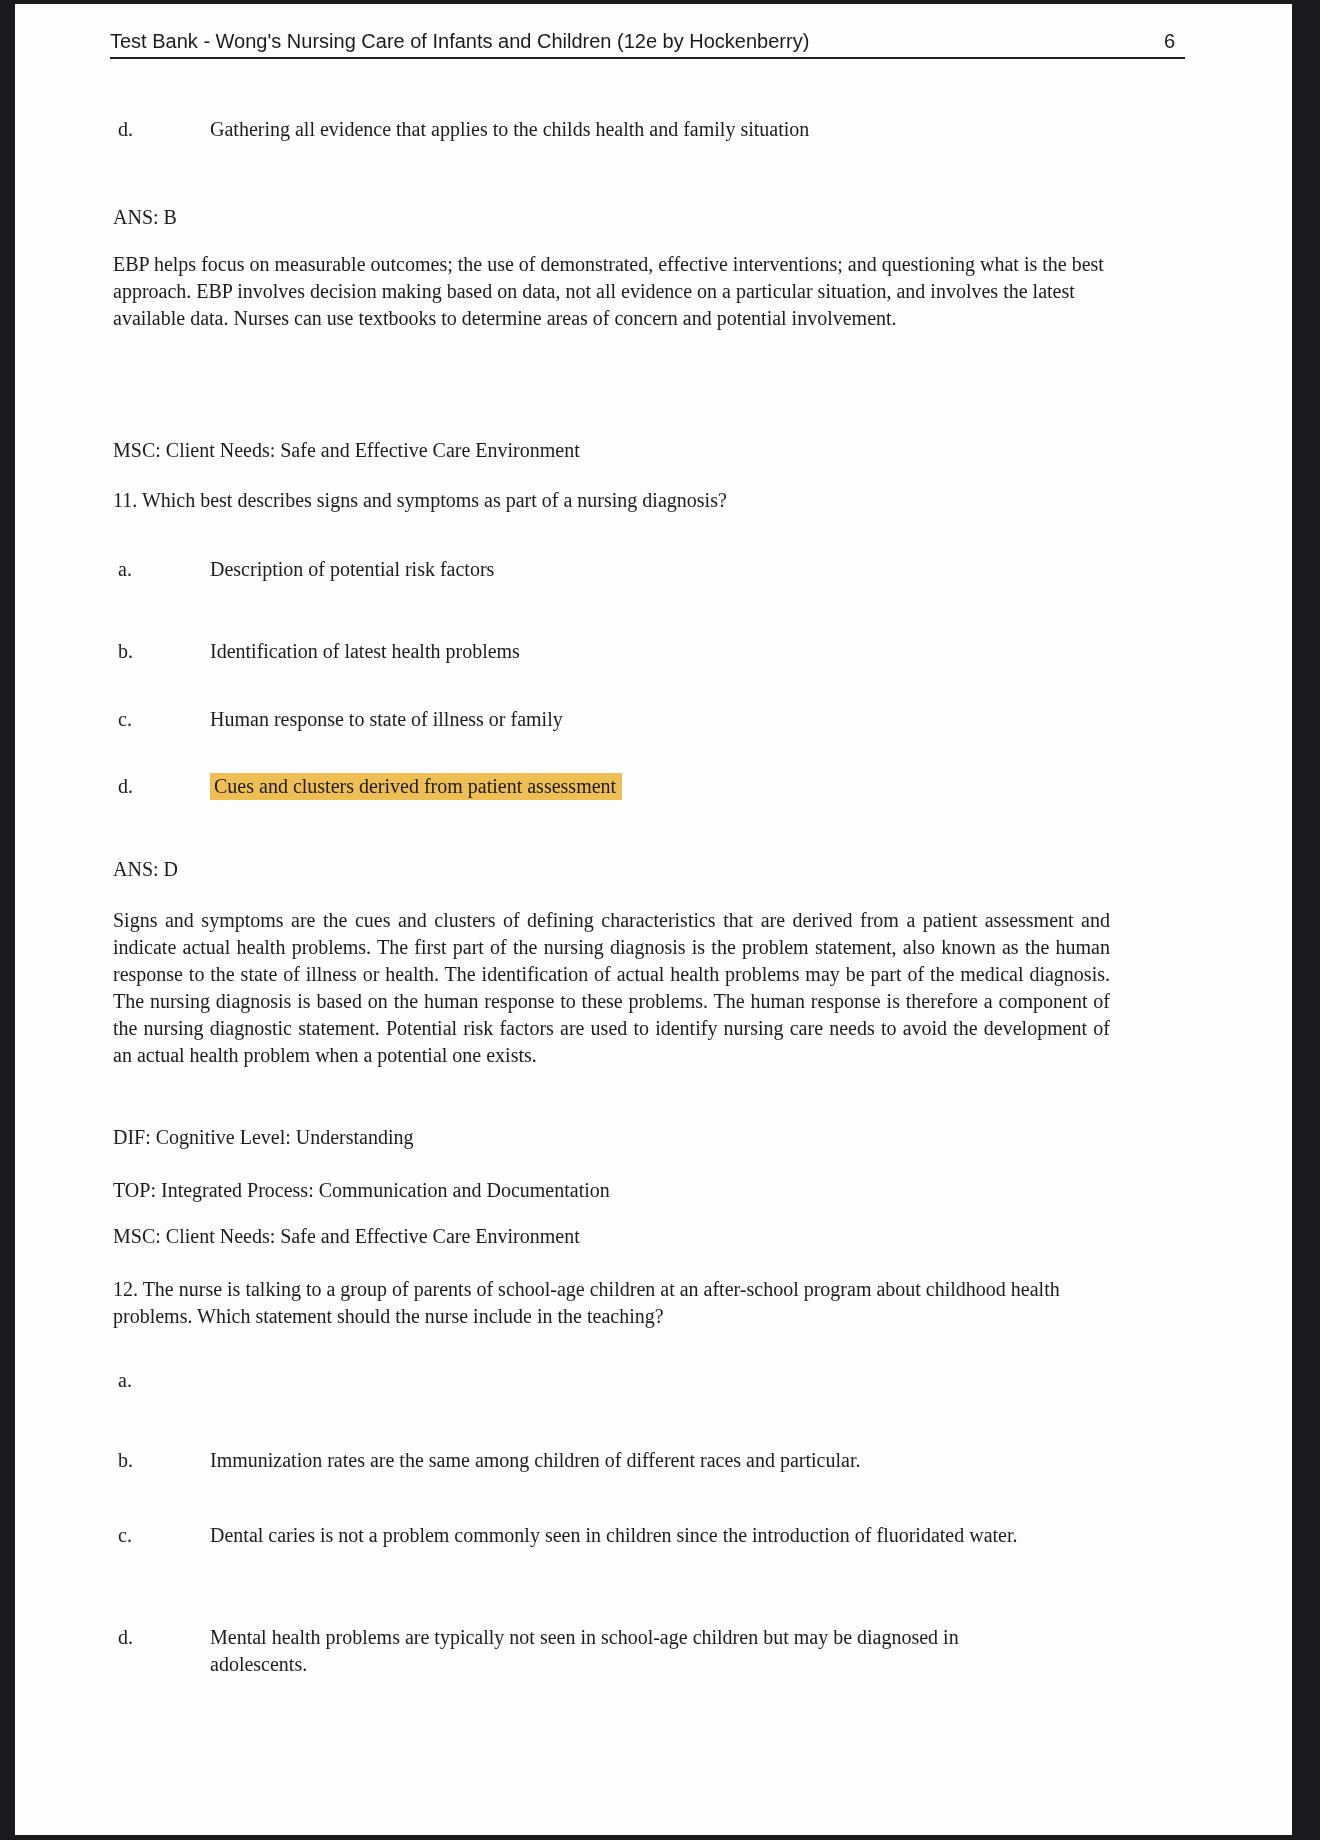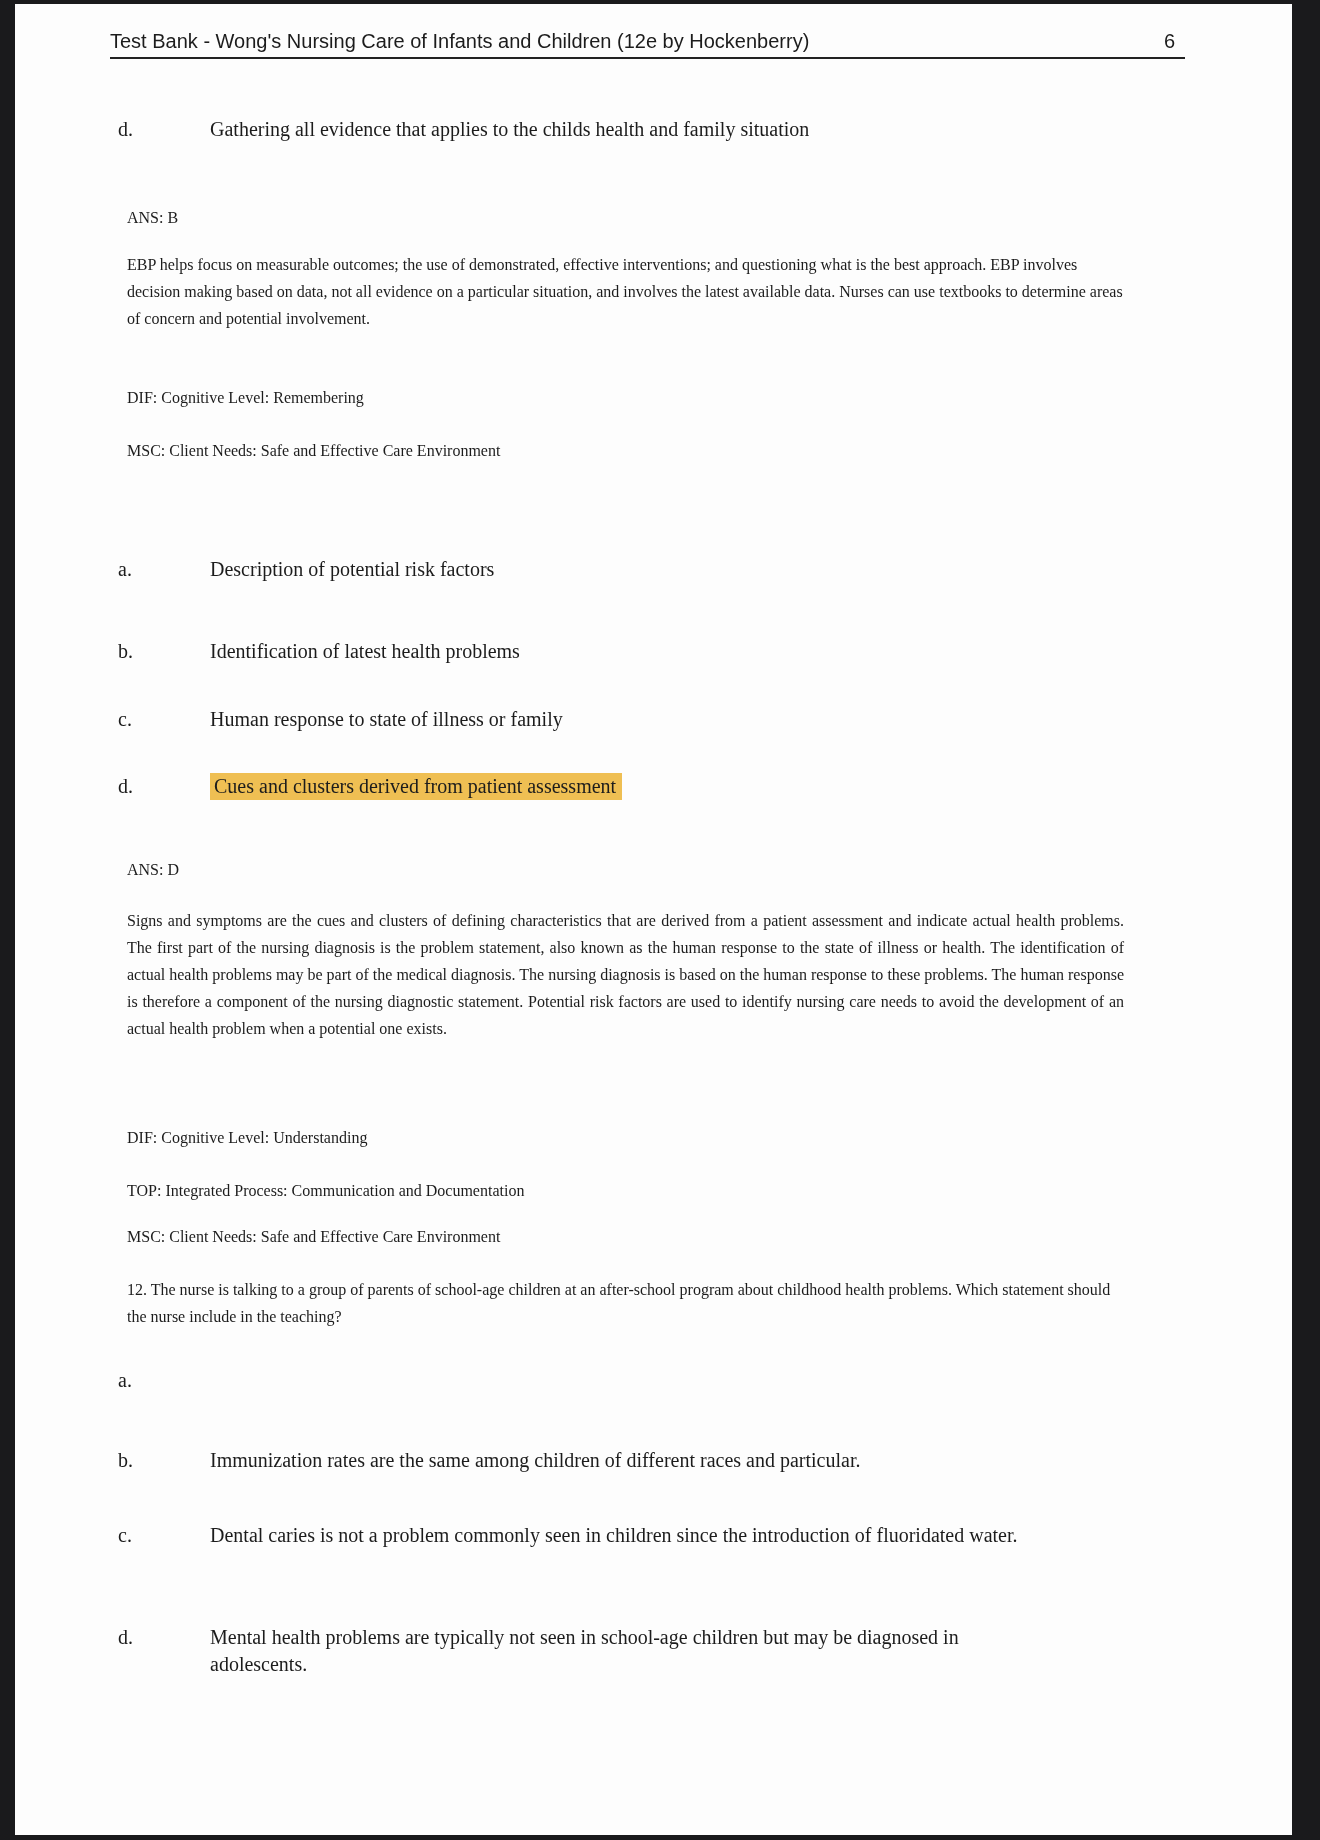--- a/index.html
+++ b/index.html
@@ -34,23 +34,23 @@
     border-bottom:2px solid #222;
     padding-bottom:5px;
     font-family:"Liberation Sans","DejaVu Sans",sans-serif;
     font-size:20px;
     line-height:22px;
   }
   .page-header .page-num{padding-right:10px;}
   
   .tblock{
     position:absolute;
-    left:112px;
+    left:98px;
     width:997px;
-    font-size:16px;
+    font-size:20px;
     line-height:27px;
   }
   .para-justify{text-align:justify;}
   
   .opt{
     position:absolute;
     left:103px;
     width:997px;
     display:flex;
     font-size:20px;
@@ -98,24 +98,24 @@
 
   <div id="q10d" class="opt">
     <span class="letter">d.</span>
     <span class="opt-text"><span>Gathering all evidence that applies to the childs health and family situation</span></span>
   </div>
 
   <div id="ansb" class="tblock">ANS: B</div>
 
   <div id="ebp" class="tblock">EBP helps focus on measurable outcomes; the use of demonstrated, effective interventions; and questioning what is the best approach. EBP involves decision making based on data, not all evidence on a particular situation, and involves the latest available data. Nurses can use textbooks to determine areas of concern and potential involvement.</div>
 
-  <div id="dif1" class="tblock">DIF: Cognitive Level: Remembering</div>
 
   <div id="msc1" class="tblock">MSC: Client Needs: Safe and Effective Care Environment</div>
 
+  <div id="q11" class="tblock">11. Which best describes signs and symptoms as part of a nursing diagnosis?</div>
 
   <div id="q11a" class="opt">
     <span class="letter">a.</span>
     <span class="opt-text"><span>Description of potential risk factors</span></span>
   </div>
 
   <div id="q11b" class="opt">
     <span class="letter">b.</span>
     <span class="opt-text"><span>Identification of latest health problems</span></span>
   </div>

